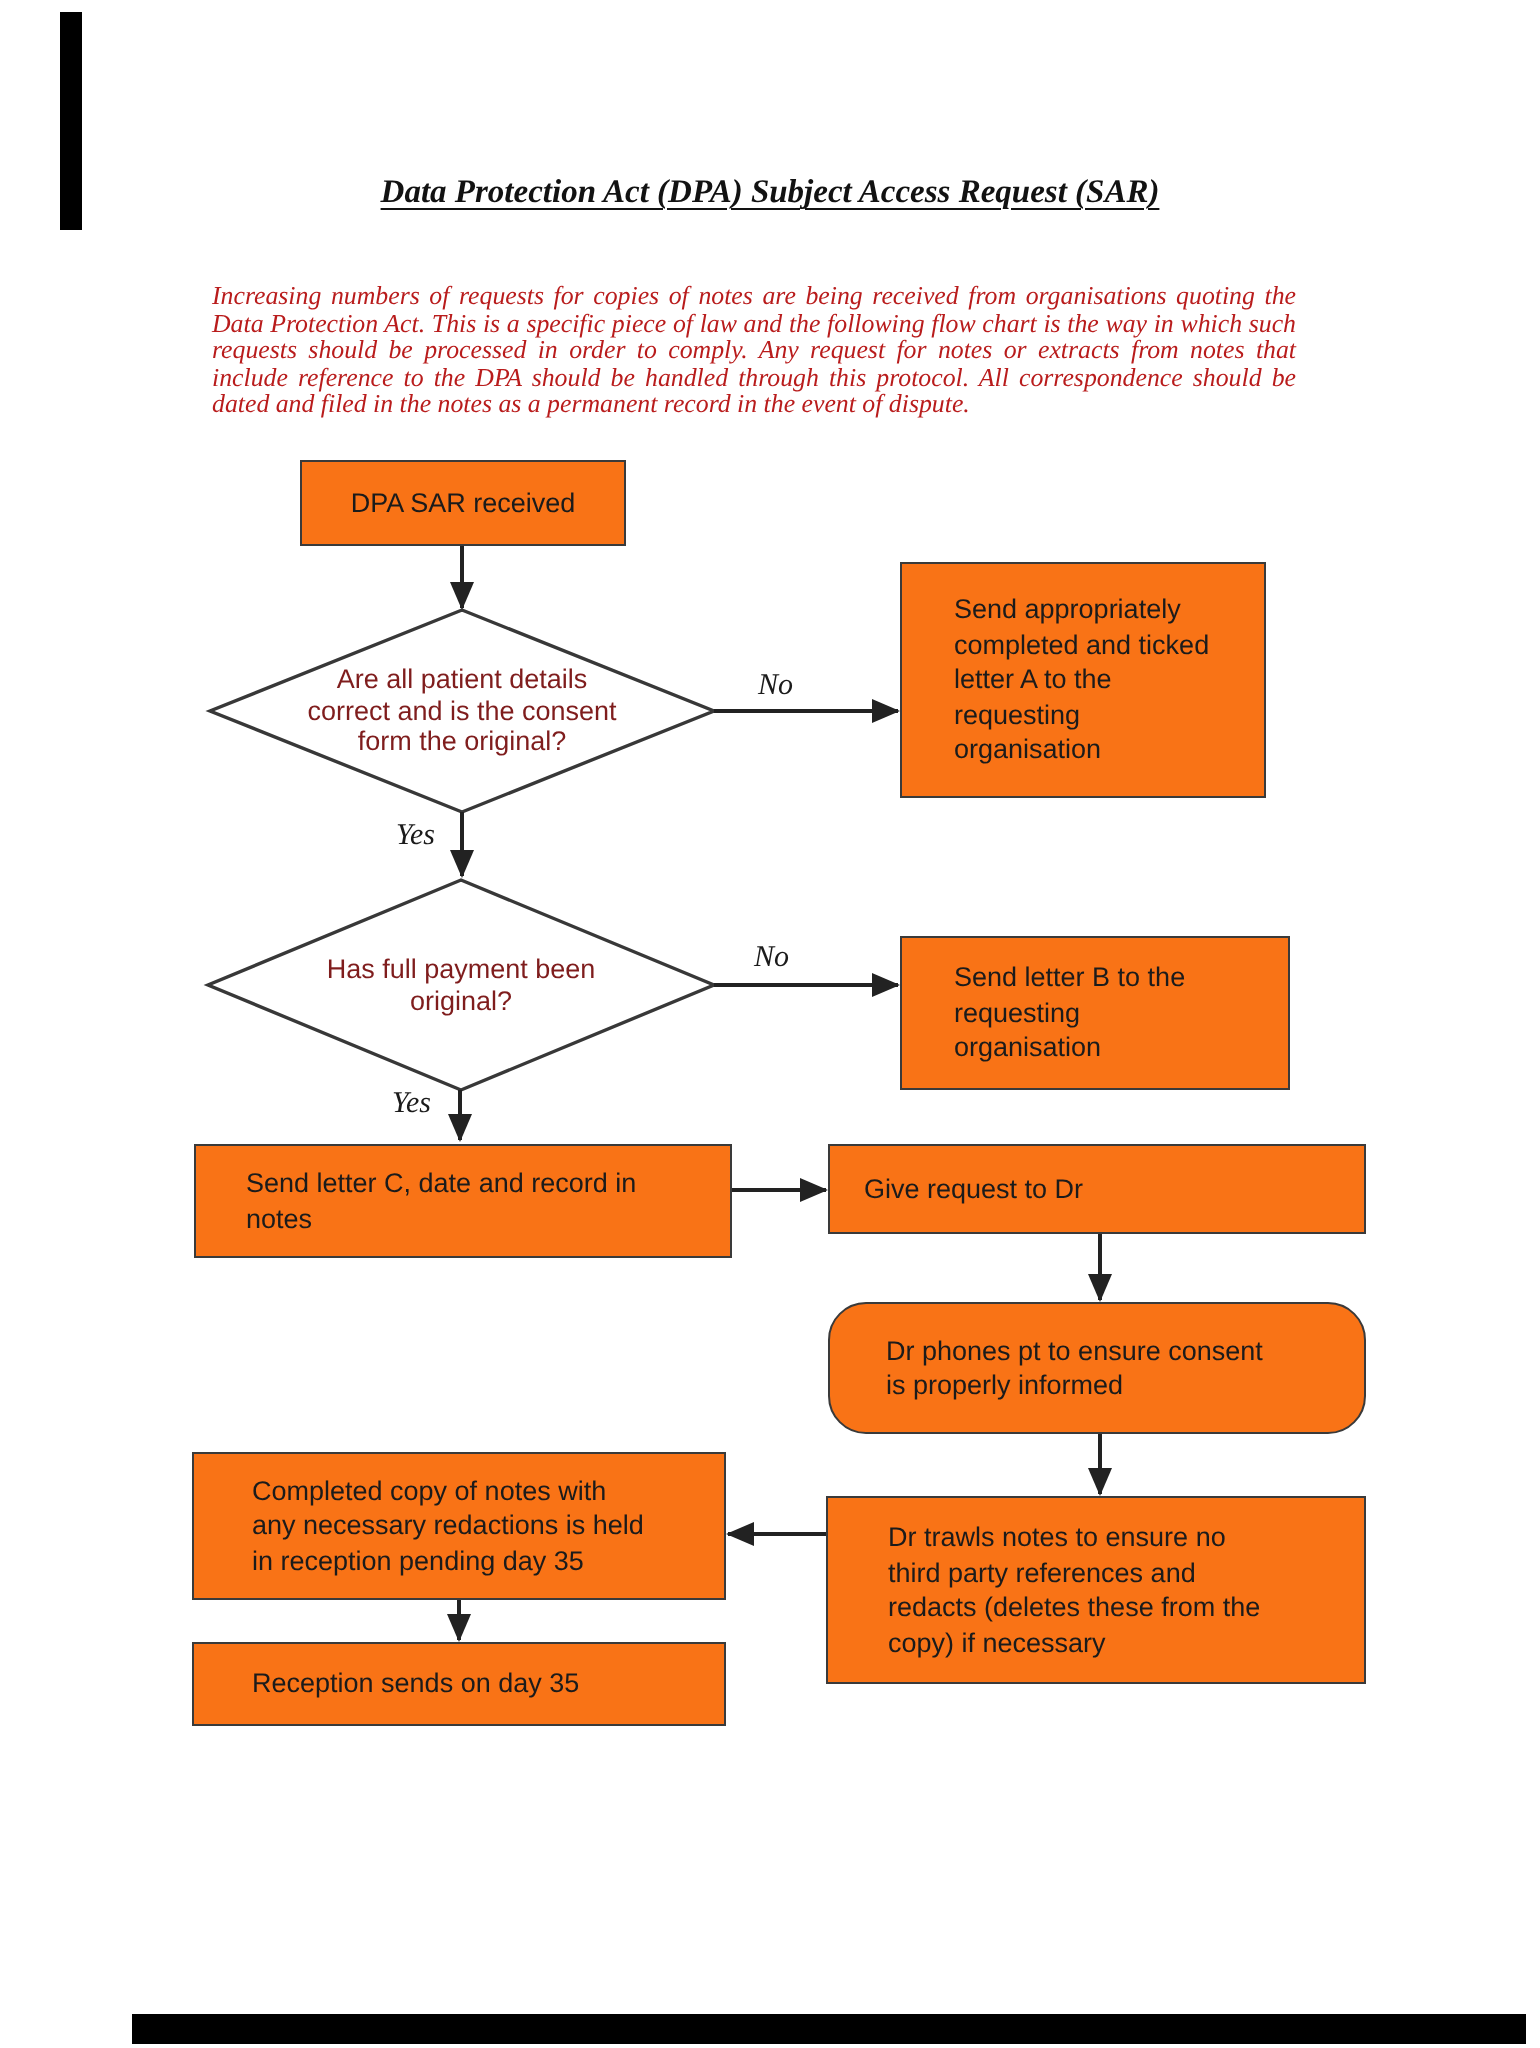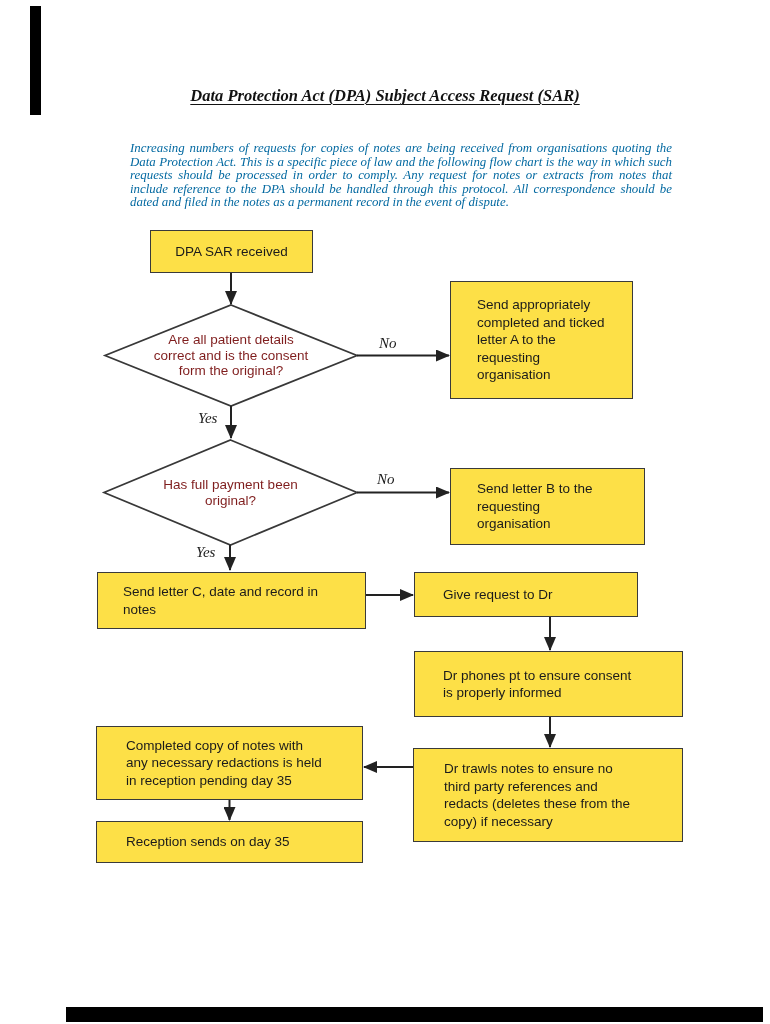--- a/index.html
+++ b/index.html
@@ -11,36 +11,36 @@
   #bar-left{left:30px;top:6px;width:11px;height:109px;}
   #bar-bottom{left:66px;top:1007px;width:697px;height:15px;}
 
   
   .title{position:absolute;left:0;top:86px;width:100%;text-align:center;
          font-family:"Liberation Serif",serif;font-style:italic;font-weight:600;
          font-size:16.5px;line-height:20.5px;color:#121212;}
   .title .tline{text-decoration:underline;text-decoration-thickness:1.2px;text-underline-offset:3px;}
 
   
-  .intro{position:absolute;left:130px;top:142px;width:542px;text-align:justify;
+  .intro{position:absolute;left:106px;top:142px;width:542px;text-align:justify;
          font-family:"Liberation Serif",serif;font-style:italic;
-         font-size:12.9px;line-height:13.6px;color:#0369a1;}
+         font-size:12.9px;line-height:13.6px;color:#b91c1c;}
 
   
-  .box{position:absolute;box-sizing:border-box;background:#fde047;border:1.7px solid #3a3a3a;
+  .box{position:absolute;box-sizing:border-box;background:#f97316;border:1.7px solid #3a3a3a;
        display:flex;align-items:center;white-space:pre-line;
        font-size:13.5px;line-height:17.5px;color:#1b1b1b;z-index:2;}
   .box.center{justify-content:center;text-align:center;}
 
   #n-dpa      {left:150px;top:230px;width:163px;height:43px;}
   #n-letter-a {left:450px;top:281px;width:183px;height:118px;padding:0 24px 0 26px;}
   #n-letter-b {left:450px;top:468px;width:195px;height:77px;padding:0 24px 0 26px;}
   #n-letter-c {left:97px; top:572px;width:269px;height:57px;padding:0 12px 0 25px;}
-  #n-give     {left:414px;top:572px;width:224px;height:45px;padding:0 10px 0 28px;}
-  #n-phones   {left:414px;top:651px;width:269px;height:66px;padding:0 14px 0 28px;}
+  #n-give     {left:414px;top:572px;width:269px;height:45px;padding:0 10px 0 17px;}
+  #n-phones   {left:414px;top:651px;width:269px;height:66px;padding:0 14px 0 28px;border-radius:19px;}
   #n-trawls   {left:413px;top:748px;width:270px;height:94px;padding:0 14px 0 30px;}
   #n-copy     {left:96px; top:726px;width:267px;height:74px;padding:0 12px 0 29px;}
   #n-reception{left:96px; top:821px;width:267px;height:42px;padding:0 10px 0 29px;}
 
   
   .dtext{position:absolute;text-align:center;font-size:13.5px;line-height:15.5px;
          color:#7f1d1d;white-space:pre-line;z-index:2;}
   #d1-text{left:141px;top:332px;width:180px;}
   #d2-text{left:140px;top:477px;width:181px;}
 

